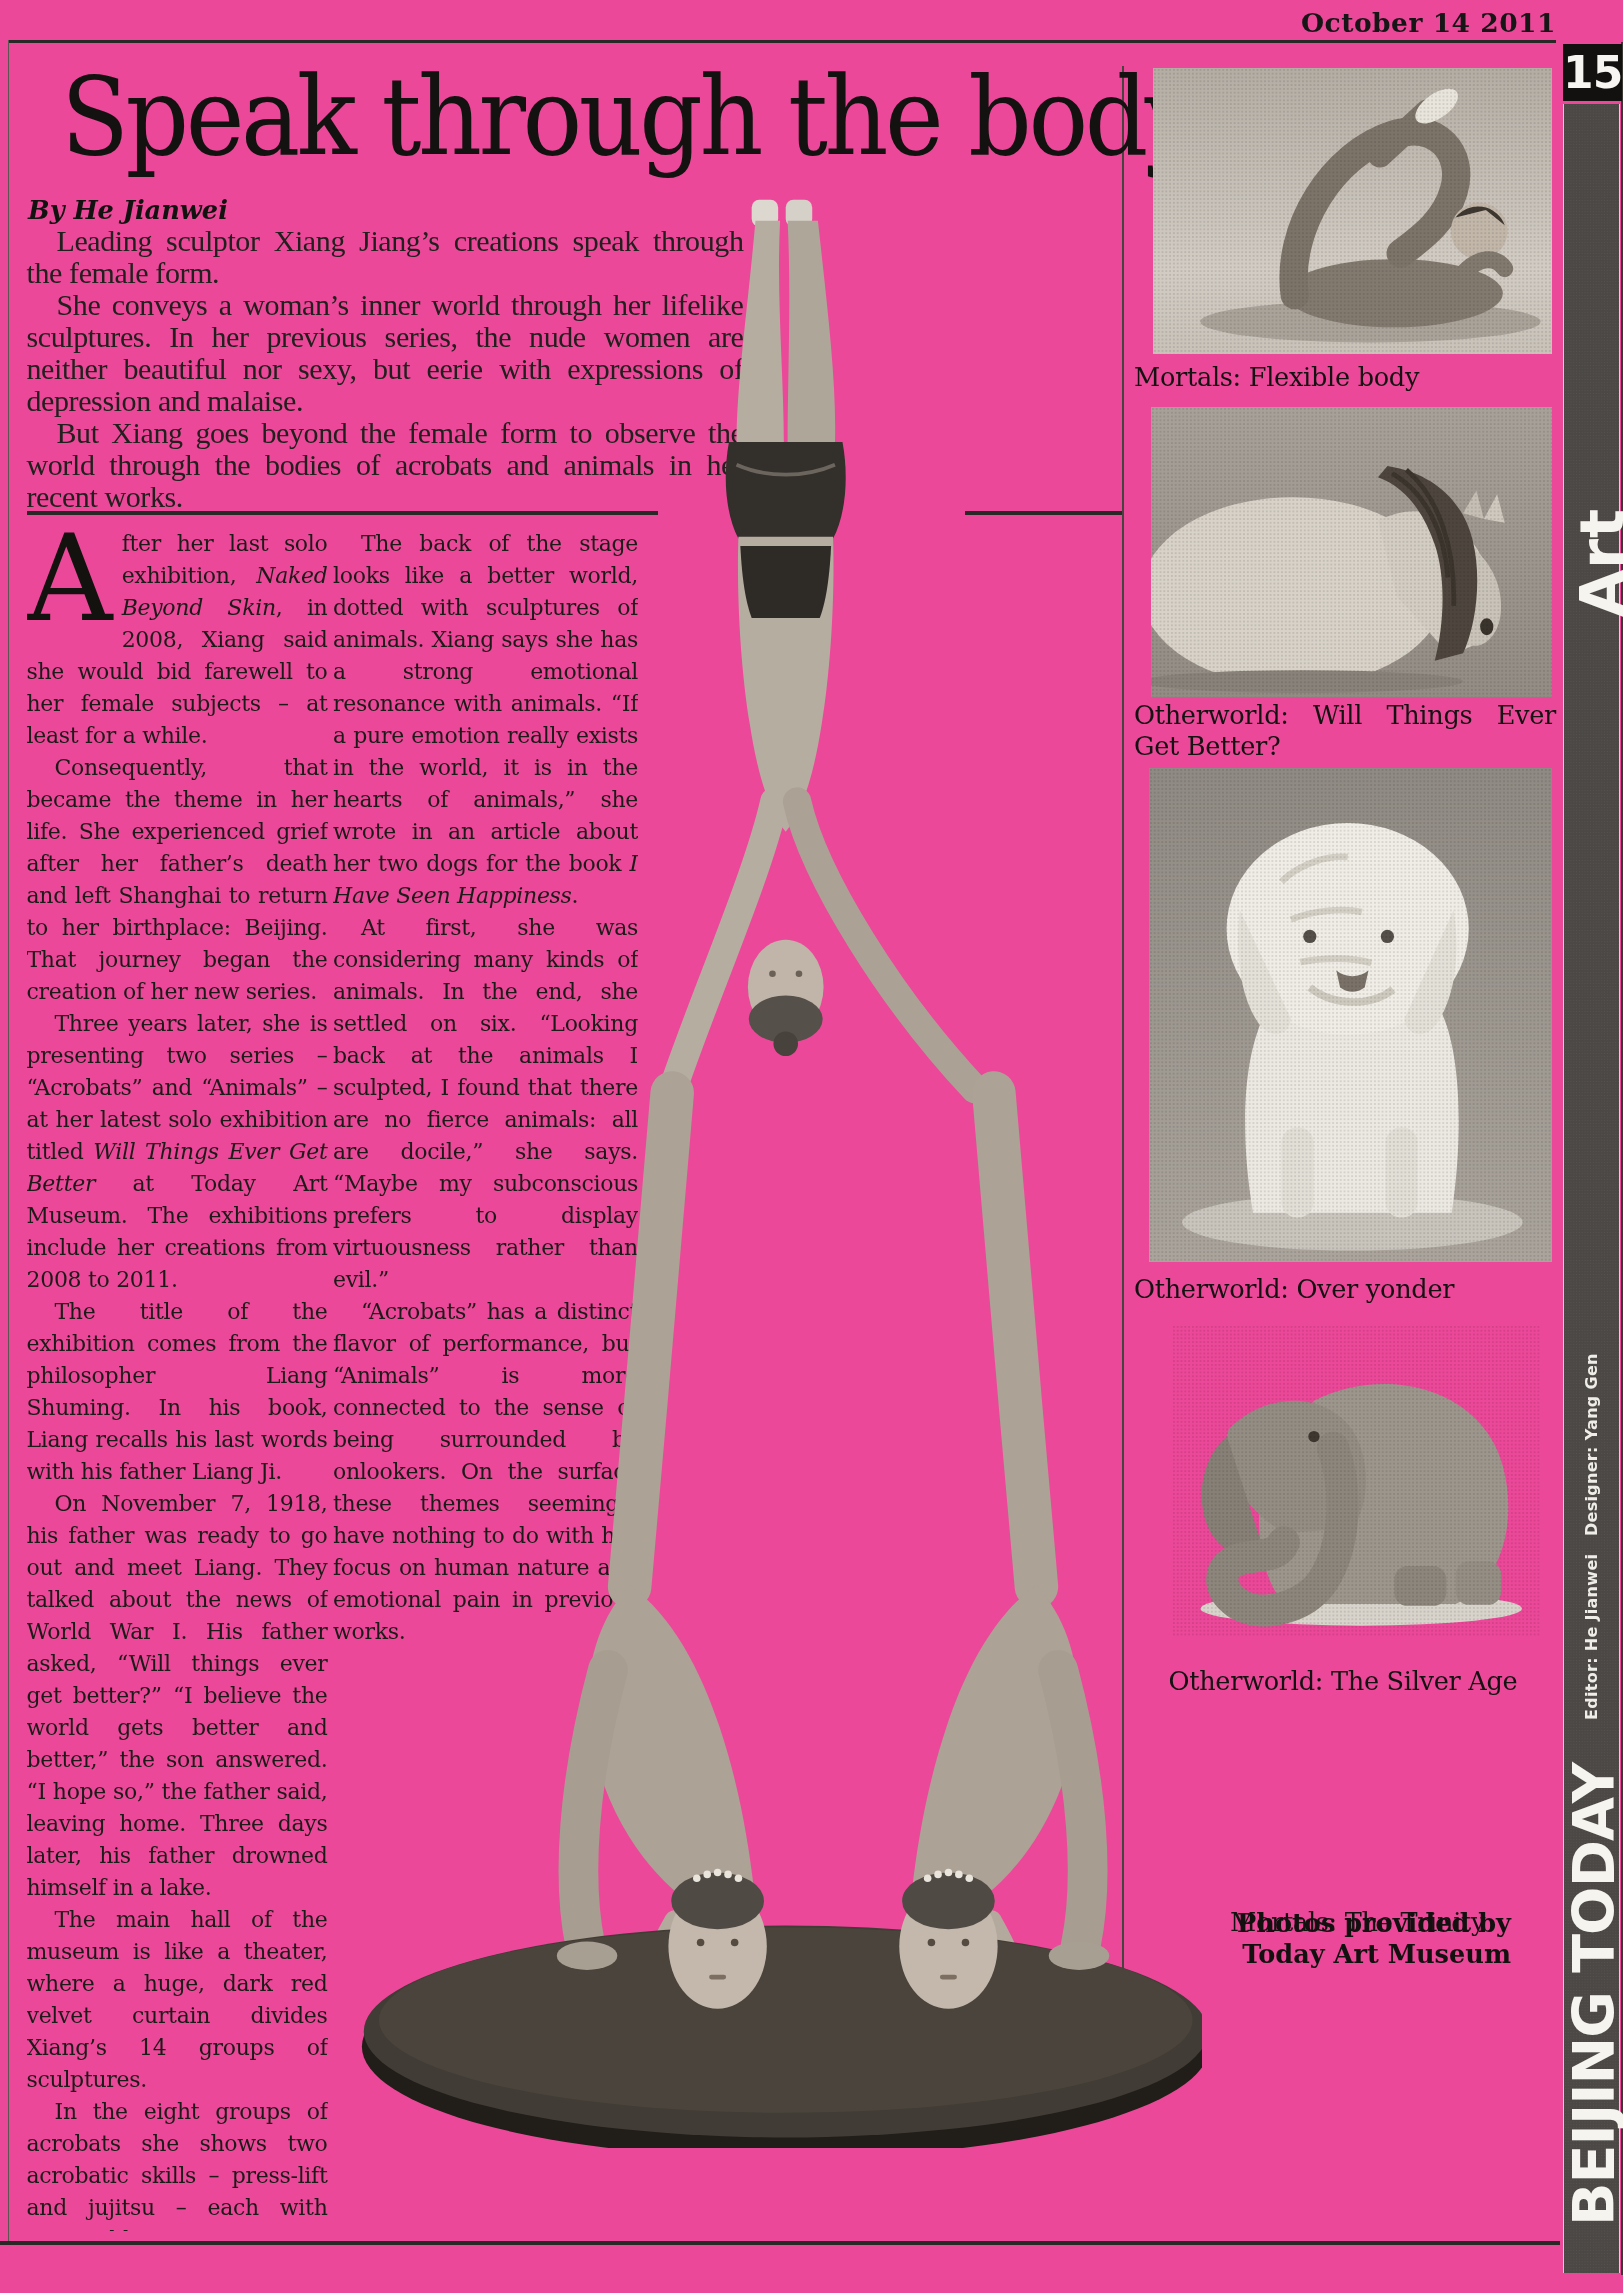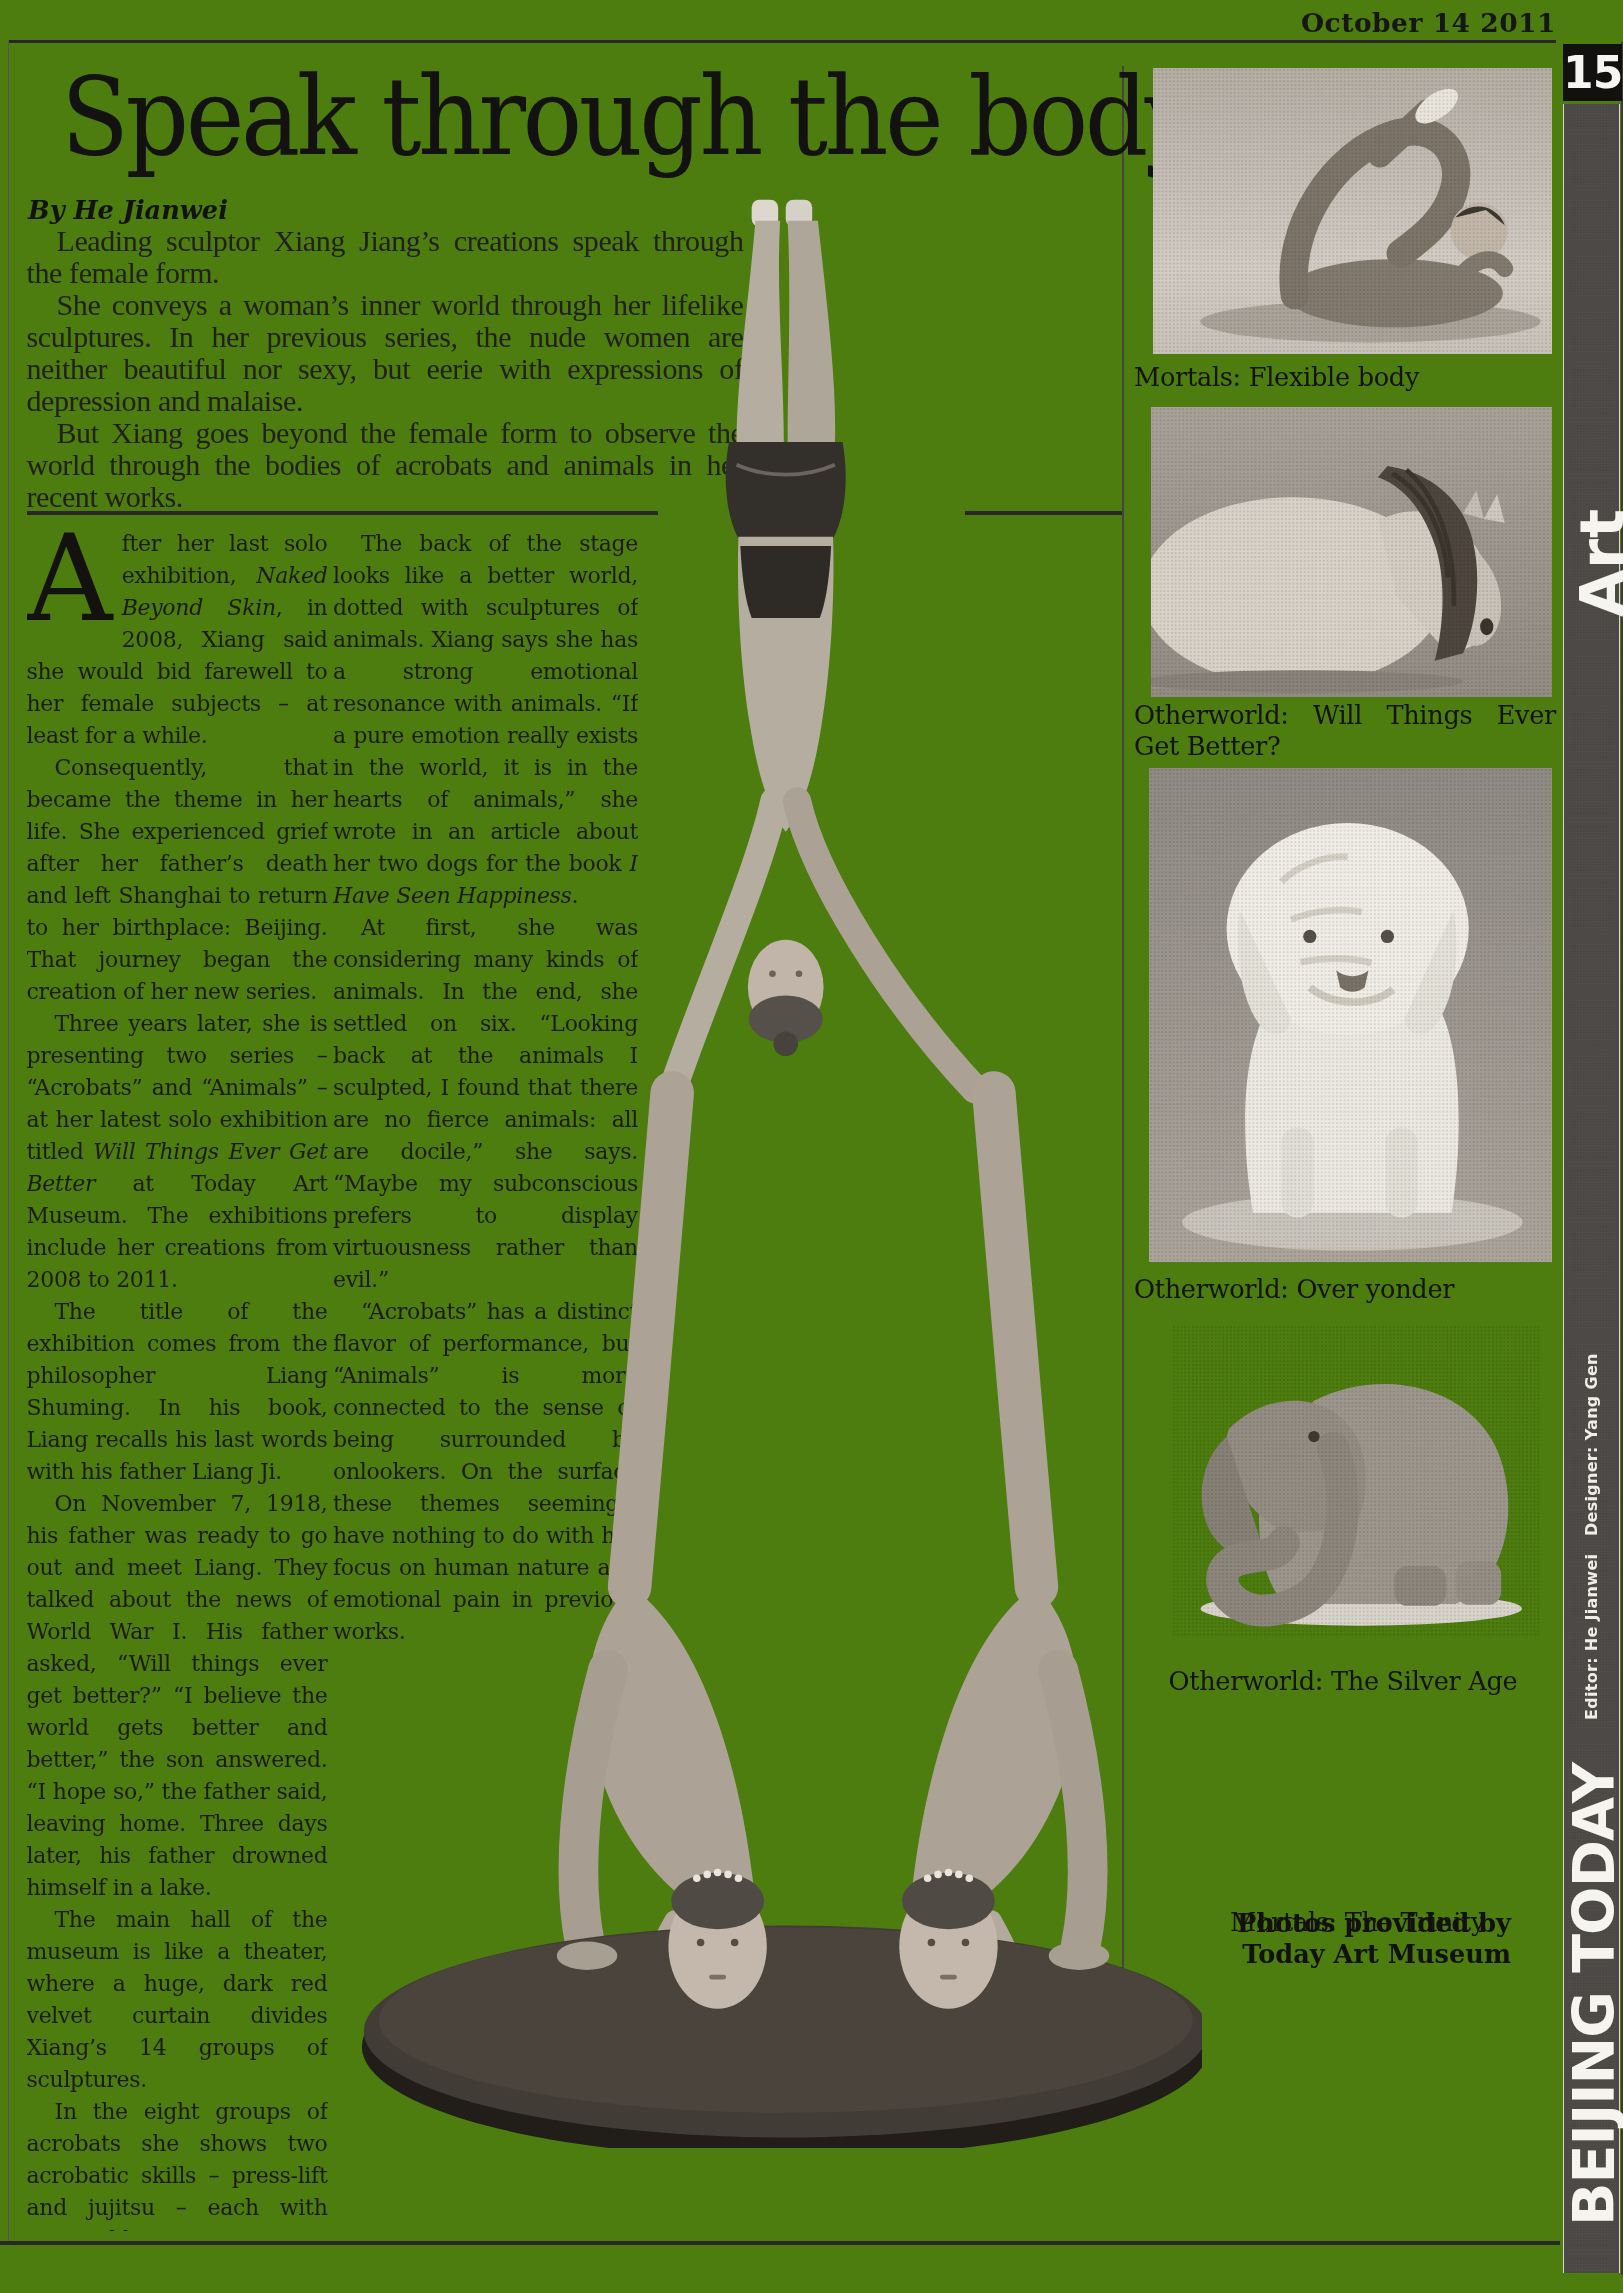--- a/index.html
+++ b/index.html
@@ -1,16 +1,16 @@
 <!DOCTYPE html>
 <html style="font-size:15px"><head>
 <meta charset="utf-8">
 <style>
   html,body{margin:0;padding:0;}
-  #page{position:relative;width:1624px;height:2294px;background:#4d7c0f;overflow:hidden;
+  #page{position:relative;width:1624px;height:2294px;background:#ec4899;overflow:hidden;
         font-family:"DejaVu Serif", serif;color:#1d1b19;}
   .abs{position:absolute;}
   
   #date{left:1041px;top:6.6px;width:515px;text-align:right;font-weight:bold;font-size:26.5px;color:#161616;letter-spacing:0.5px;}
   .rule{background:#2a2826;}
   #frame-top{left:7.6px;top:40px;width:1548px;height:2.8px;}
   #frame-left{left:7.6px;top:40px;width:1.9px;height:2203px;background:#5a5753;}
   #divider-v{left:1122px;top:66px;width:1.9px;height:1999px;background:#47443f;}
   #frame-bottom{left:0;top:2241px;width:1560px;height:3.8px;}
   #rule-a{left:26.5px;top:511px;width:631px;height:3.8px;}

